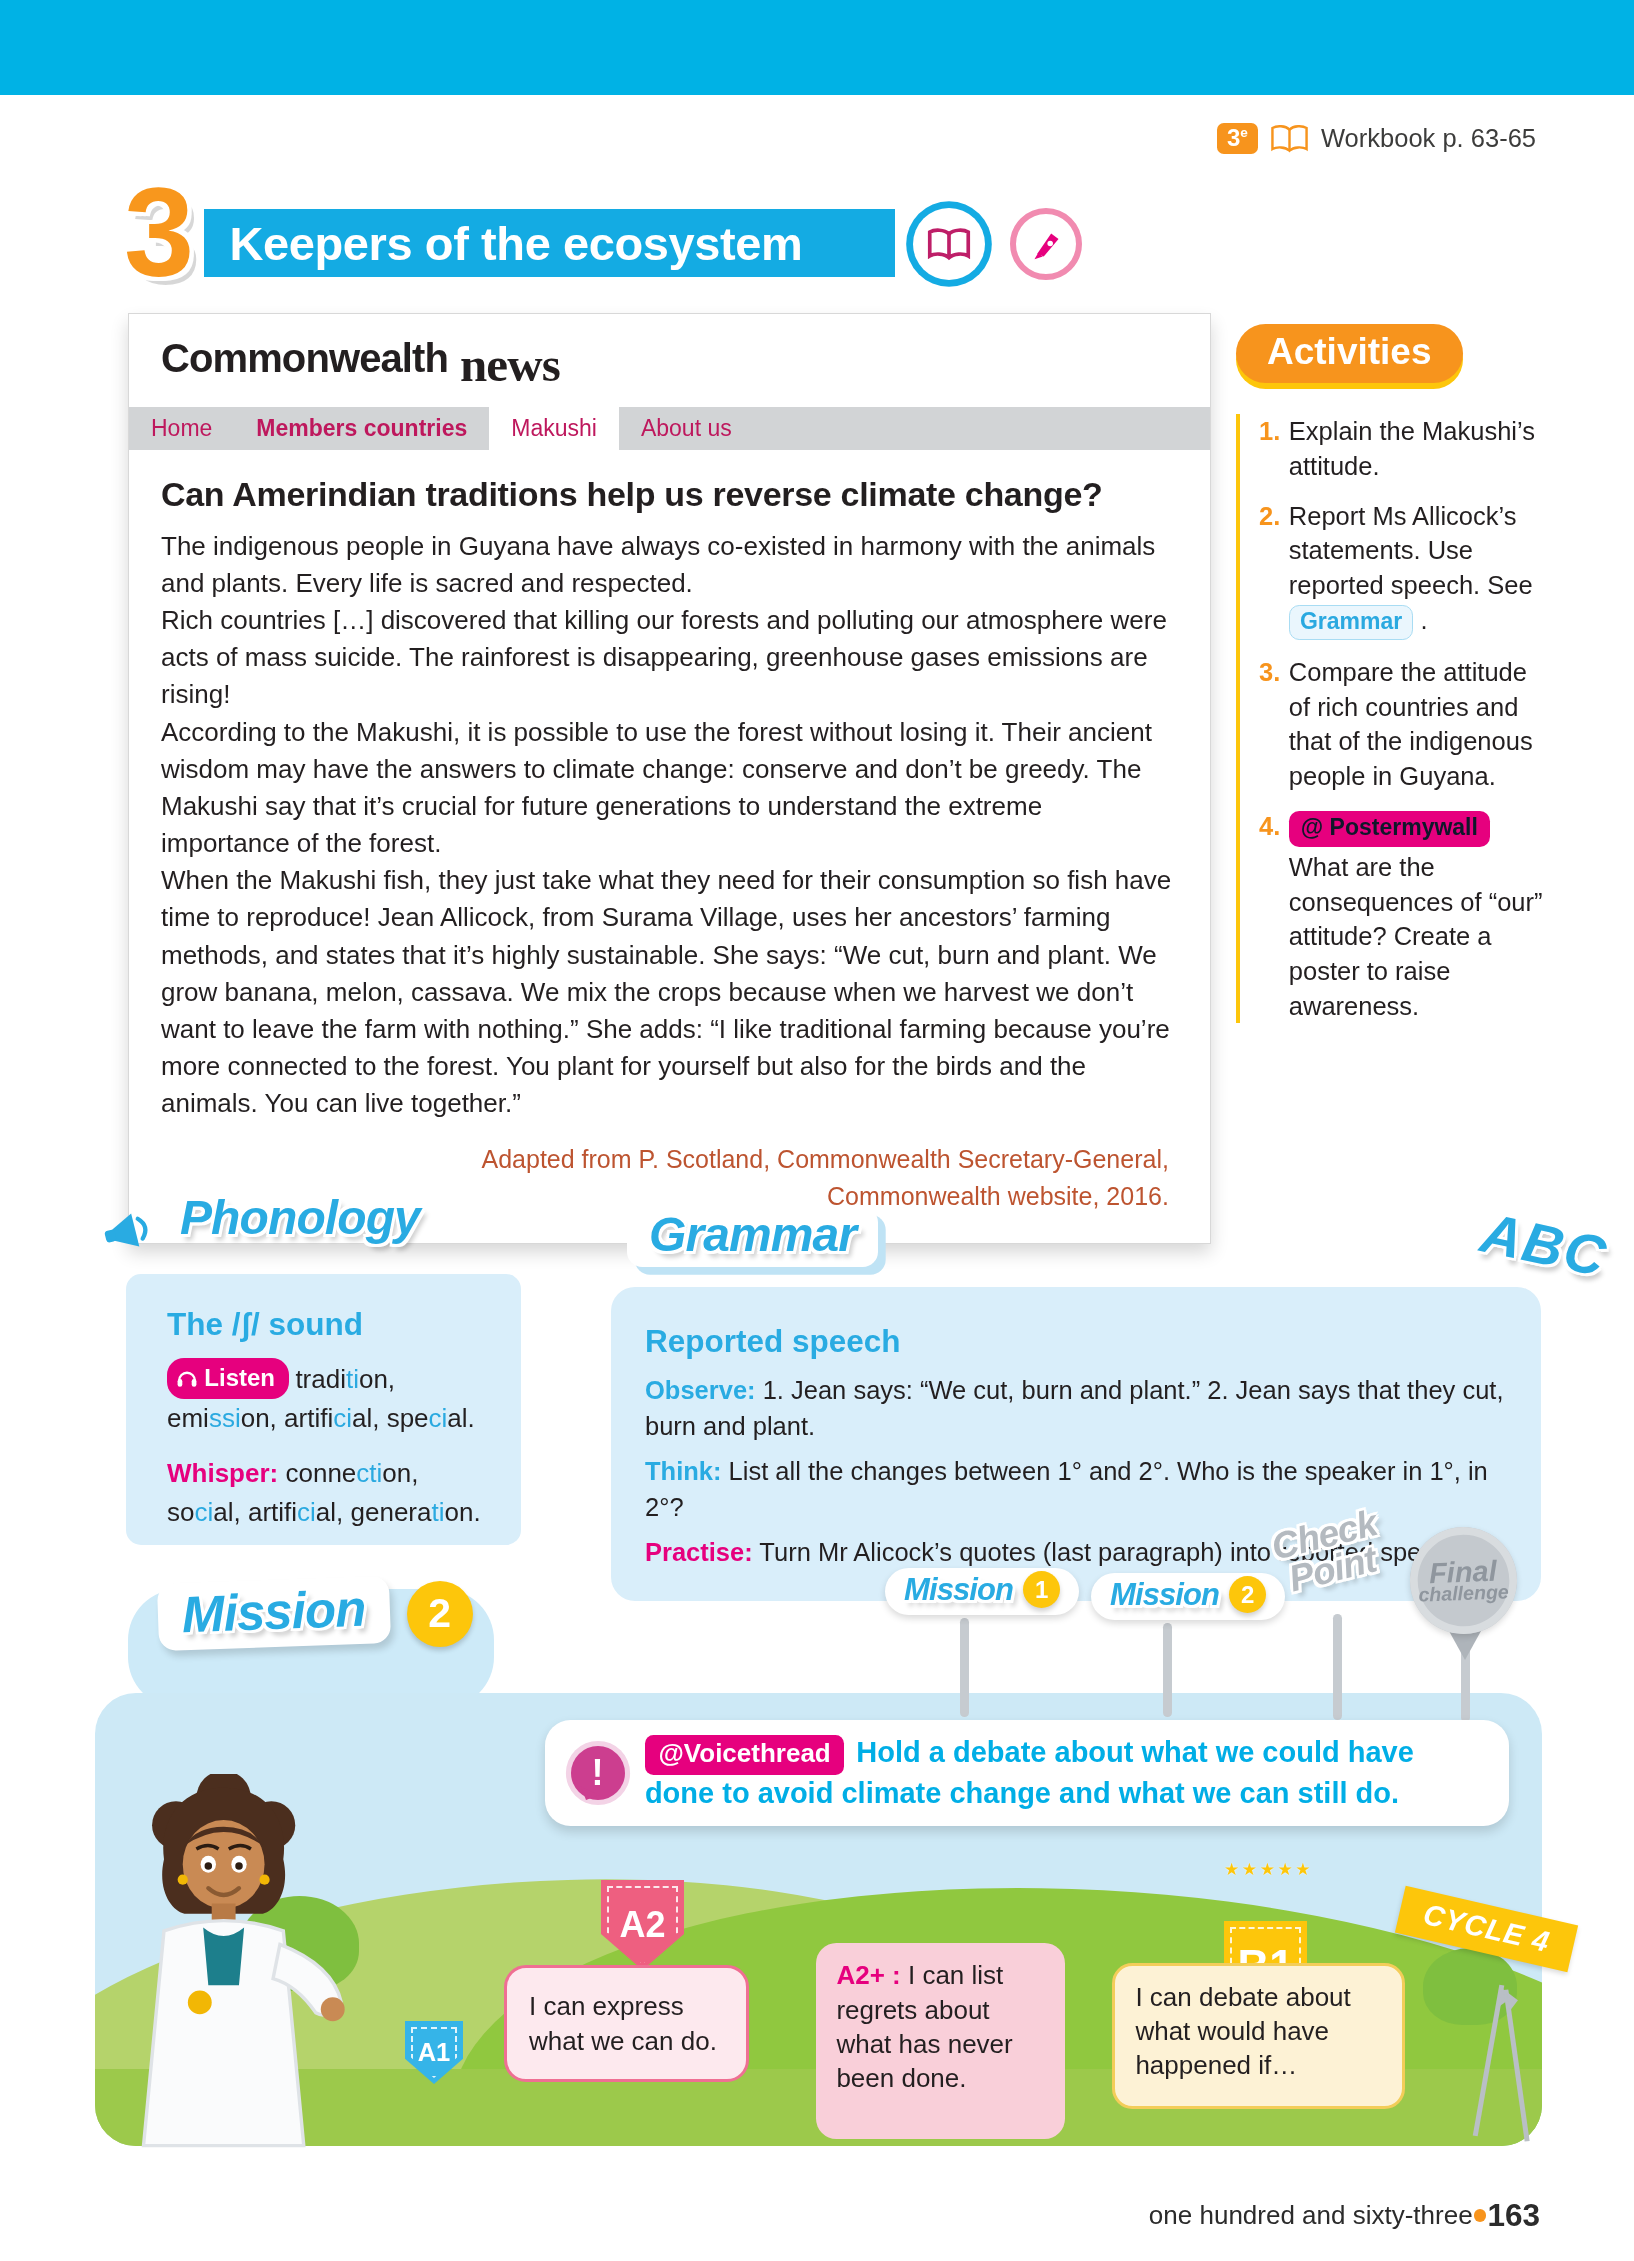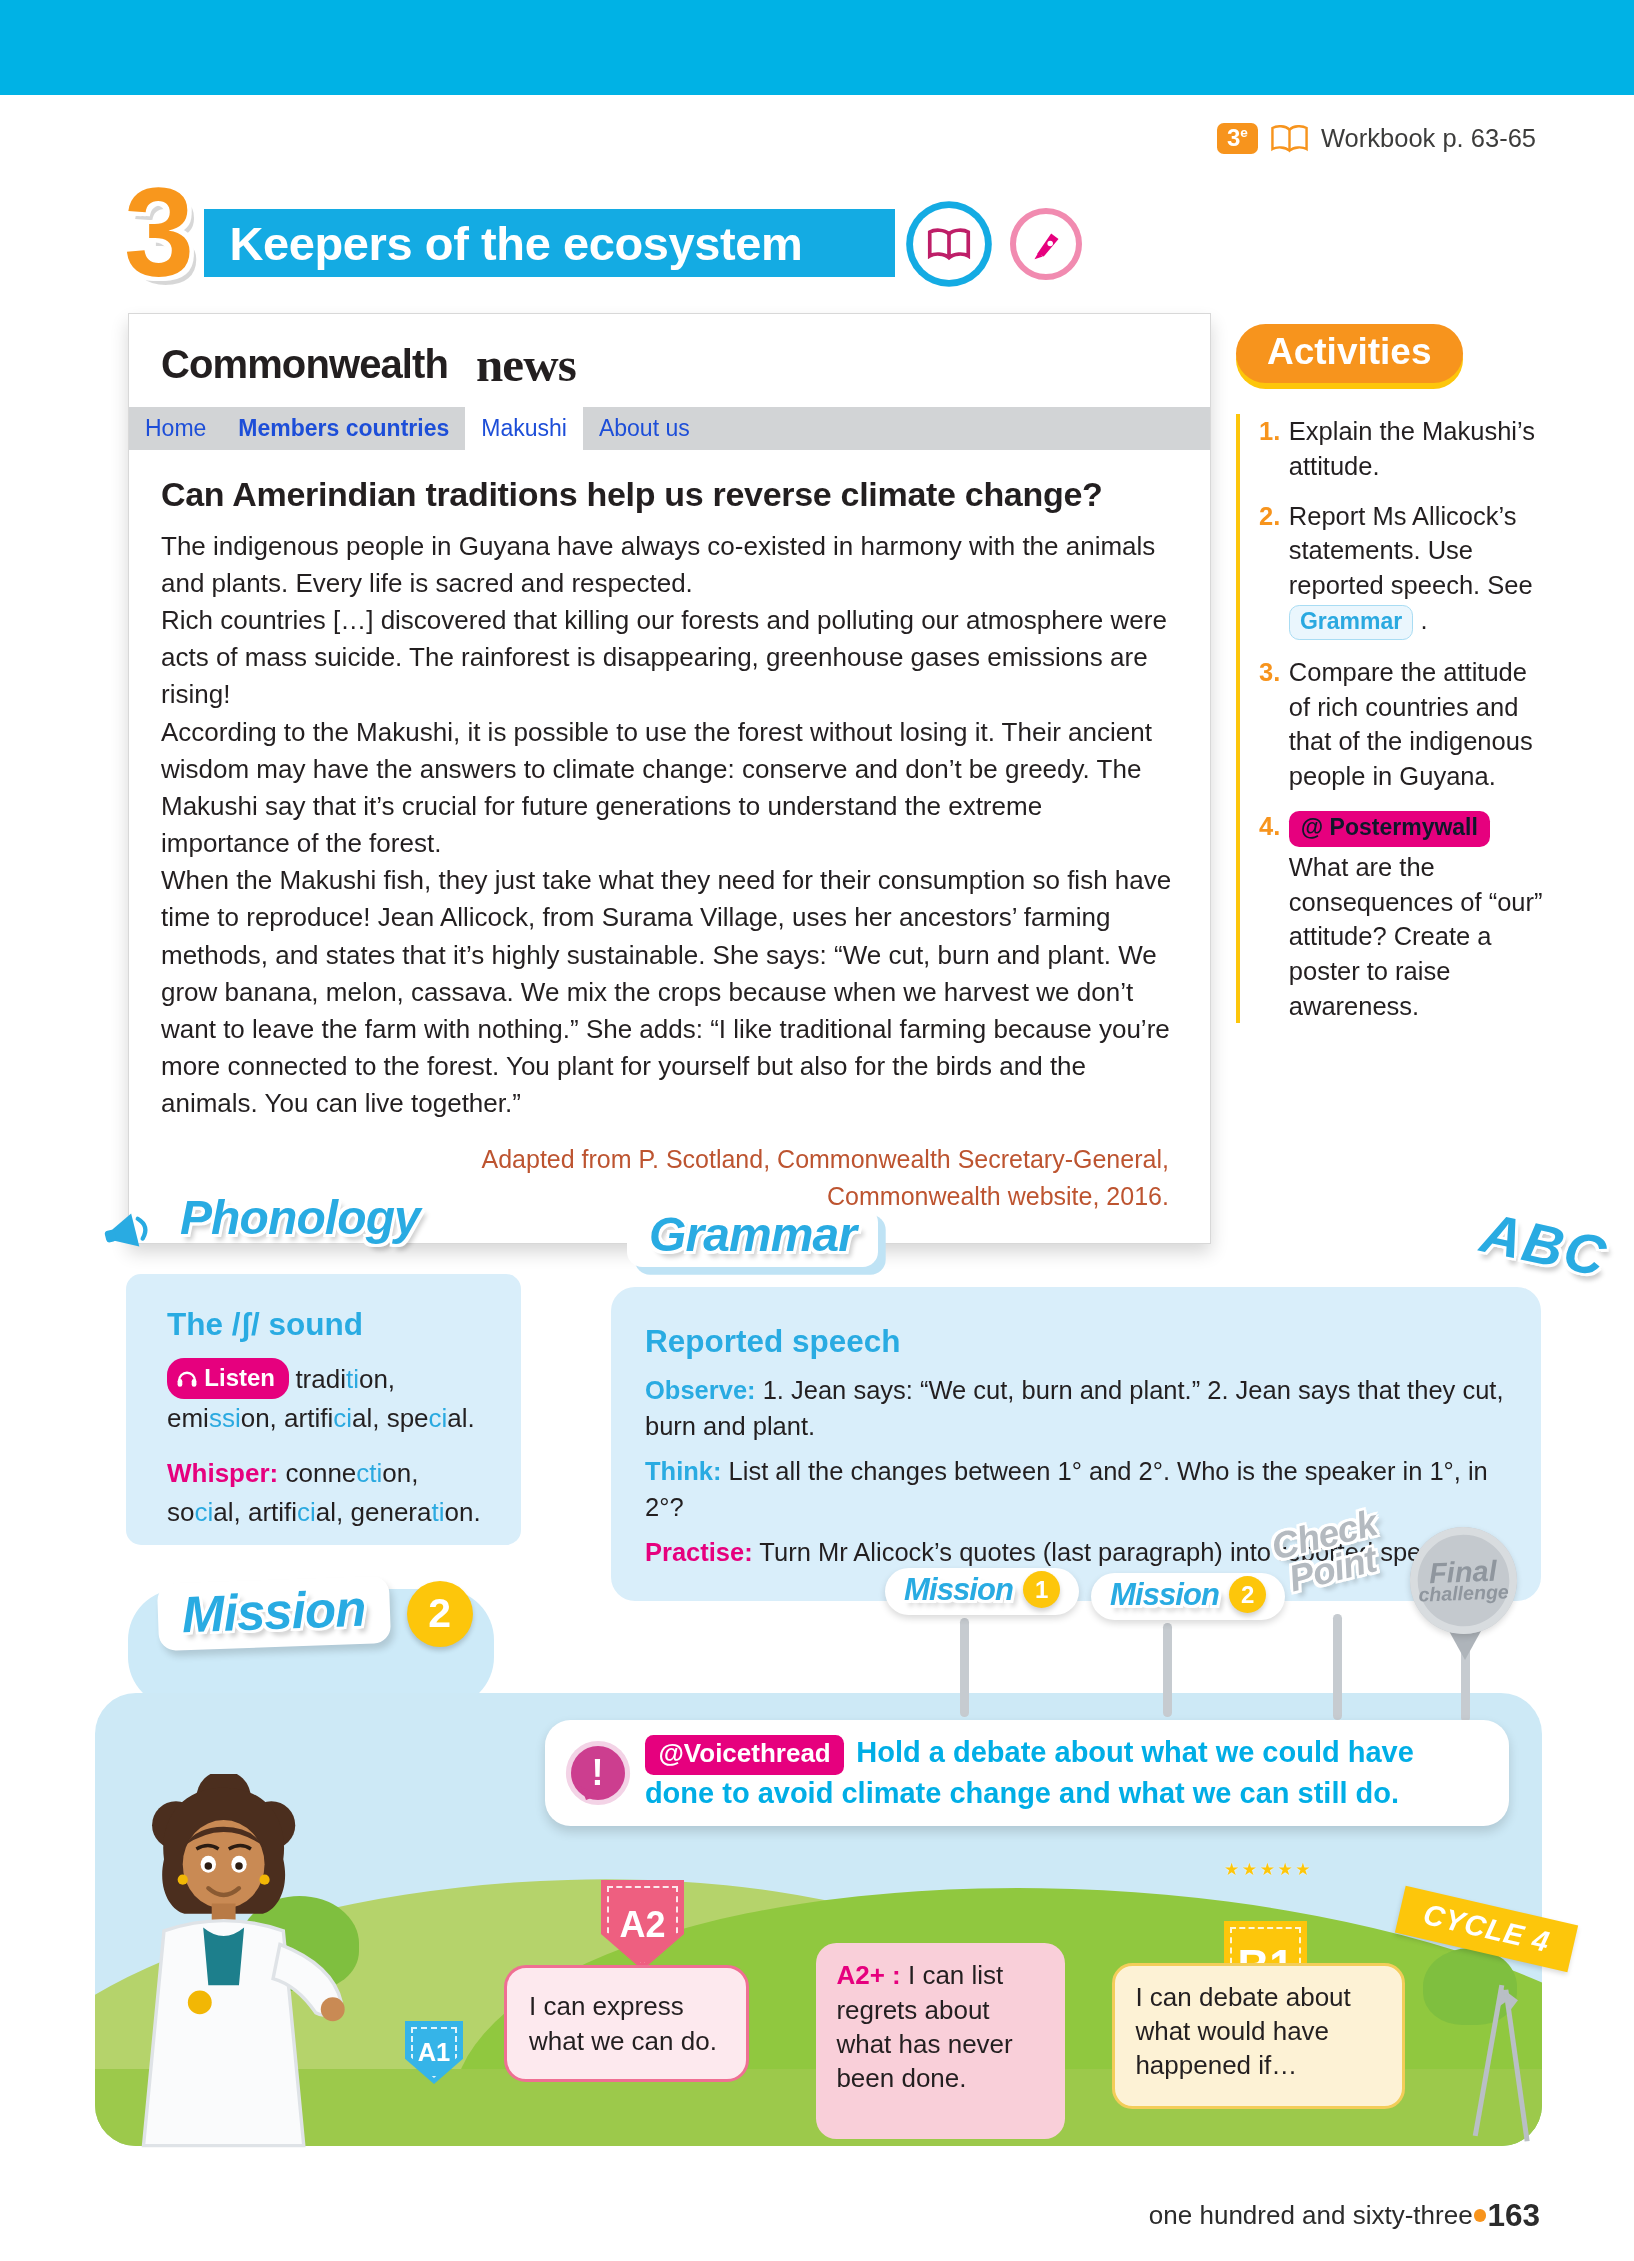--- a/index.html
+++ b/index.html
@@ -18,25 +18,25 @@
   
   .chapter-number { position: absolute; left: 124px; top: 170px; font-size: 126px; font-weight: bold; color: #f8971d; line-height: 1;
     text-shadow: -4.3px -4.3px 0 #fff, 4.3px -4.3px 0 #fff, -4.3px 4.3px 0 #fff, 4.3px 4.3px 0 #fff, 0 -4.3px 0 #fff, 0 4.3px 0 #fff, -4.3px 0 0 #fff, 4.3px 0 0 #fff, 6.8px 7.7px 0 rgba(35,31,32,.18); }
   .chapter-banner { position: absolute; left: 204px; top: 209px; width: 691px; height: 68px; background: #14abe3; color: #fff; font-size: 47px; font-weight: bold; display: flex; align-items: center; padding-left: 25.5px; letter-spacing: -0.4px; }
   .chapter-icon { position: absolute; top: 208px; width: 72px; height: 72px; border-radius: 50%; display: flex; align-items: center; justify-content: center; background: #fff; }
   .chapter-icon.read { left: 913px; box-shadow: 0 0 0 6.8px #14abe3; }
   .chapter-icon.write { left: 1010px; border: 6px solid #f18bb0; }
 
   
   .news-card { position: absolute; left: 128px; top: 313px; width: 1083px; min-height: 860px; background: #fff; border: 0.9px solid #d8d8d8; box-shadow: 0 8.5px 17px rgba(0,0,0,.16); padding-bottom: 29px; }
-  .masthead { padding: 22px 32px 13.6px; display: flex; align-items: center; gap: 28px; }
+  .masthead { padding: 22px 32px 13.6px; display: flex; align-items: flex-start; gap: 12px; }
   .masthead .mh-sans { font-size: 40px; font-weight: bold; letter-spacing: -0.9px; }
   .masthead .mh-serif { font-family: "Liberation Serif", serif; font-size: 49px; font-weight: bold; letter-spacing: -0.9px; }
   .news-nav { display: flex; background: #d2d4d6; height: 43px; font-size: 23px; align-items: stretch; }
-  .tab { display: flex; align-items: center; padding: 0 16px; cursor: pointer; color: #1d4ed8; }
+  .tab { display: flex; align-items: center; padding: 0 22px; cursor: pointer; color: #be185d; }
   .tab.bold { font-weight: bold; }
   .tab.active { background: #fff; }
   .article { padding: 25.5px 36px 0 32px; }
   .headline { font-size: 34px; font-weight: bold; margin-bottom: 13.6px; letter-spacing: -0.3px; }
   .para { font-size: 26px; line-height: 1.43; }
   .attribution { margin-top: 19px; text-align: right; font-size: 25px; color: #bd5430; line-height: 1.45; padding-right: 5.1px; }
 
   
   .activities-pill { position: absolute; left: 1236px; top: 324px; background: #f7941d; color: #fff; font-weight: bold; font-size: 37px; padding: 6.8px 31px 10.2px; border-radius: 31px; box-shadow: 0 6px 0 #fdc60b; }
   .activities-list { position: absolute; left: 1236px; top: 414px; width: 312px; border-left: 4.3px solid #fdc60b; padding-left: 19px; display: flex; flex-direction: column; gap: 15.3px; }

